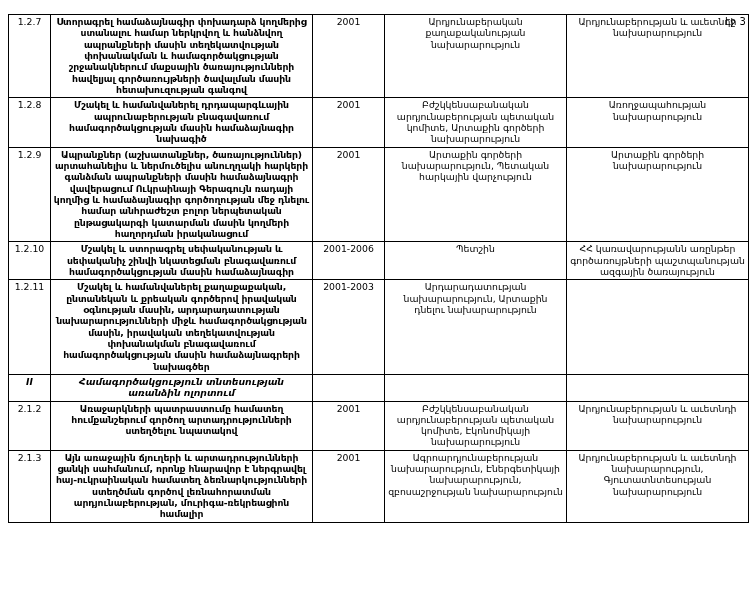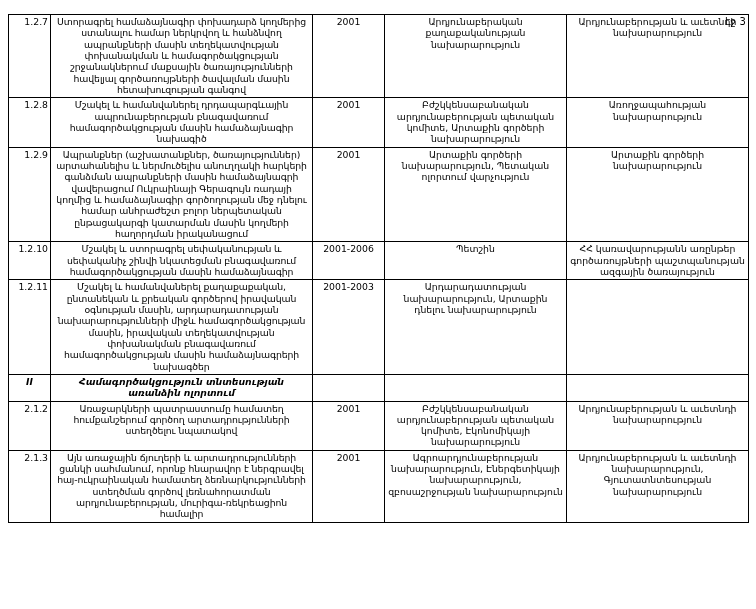--- a/index.html
+++ b/index.html
@@ -46,30 +46,30 @@
     word-wrap: break-word;
     overflow-wrap: break-word;
   }
   .col-num   { width: 42px; text-align: center; }
   .col-desc  { width: 262px; text-align: center; }
   .col-year  { width: 72px; text-align: center; }
   .col-org1  { width: 182px; text-align: center; }
   .col-org2  { width: 182px; text-align: center; }
 
   .cell-center { text-align: center; }
-  .cell-num { text-align: right; }
+  .cell-num { text-align: center; }
   .bold { font-weight: bold; }
   .section-row td {
     text-align: center;
     font-weight: bold;
     font-style: italic;
     margin-top: 28px;
   }
   .roman { text-align: center; font-weight: bold; }
-  .tight { letter-spacing: -0.1px; }
+  .tight { letter-spacing: -0.1px; font-weight: bold; }
 </style>
 </head>
 <body>
 
 <div class="page">
 
   <div class="page-header">էջ 3</div>
 
   <table class="doc-table">
     <colgroup>
@@ -94,21 +94,21 @@
         <td class="cell-center tight">Մշակել և համանվաներել դրդապարգևային ապրունաբերության բնագավառում համագործակցության մասին համաձայնագիր նախագիծ</td>
         <td class="cell-center">2001</td>
         <td class="cell-center">Բժշկկենսաբանական արդյունաբերության պետական կոմիտե, Արտաքին գործերի նախարարություն</td>
         <td class="cell-center">Առողջապահության նախարարություն</td>
       </tr>
 
       <tr>
         <td class="cell-num">1.2.9</td>
         <td class="cell-center tight">Ապրանքներ (աշխատանքներ, ծառայություններ) արտահանելիս և ներմուծելիս անուղղակի հարկերի գանձման ապրանքների մասին համաձայնագրի վավերացում Ուկրաինայի Գերագույն ռադայի կողմից և համաձայնագիր գործողության մեջ դնելու համար անհրաժեշտ բոլոր ներպետական ընթացակարգի կատարման մասին կողմերի հաղորդման իրականացում</td>
         <td class="cell-center">2001</td>
-        <td class="cell-center">Արտաքին գործերի նախարարություն, Պետական ոլորտում վարչություն</td>
+        <td class="cell-center">Արտաքին գործերի նախարարություն, Պետական հարկային վարչություն</td>
         <td class="cell-center">Արտաքին գործերի նախարարություն</td>
       </tr>
 
       <tr>
         <td class="cell-num">1.2.10</td>
         <td class="cell-center tight">Մշակել և ստորագրել սեփականության և սեփականիչ շինվի նկատեցման բնագավառում համագործակցության մասին համաձայնագիր</td>
         <td class="cell-center">2001-2006</td>
         <td class="cell-center">Պետշին</td>
         <td class="cell-center">ՀՀ կառավարությանն առընթեր գործառույթների պաշտպանության ազգային ծառայություն</td>
       </tr>

